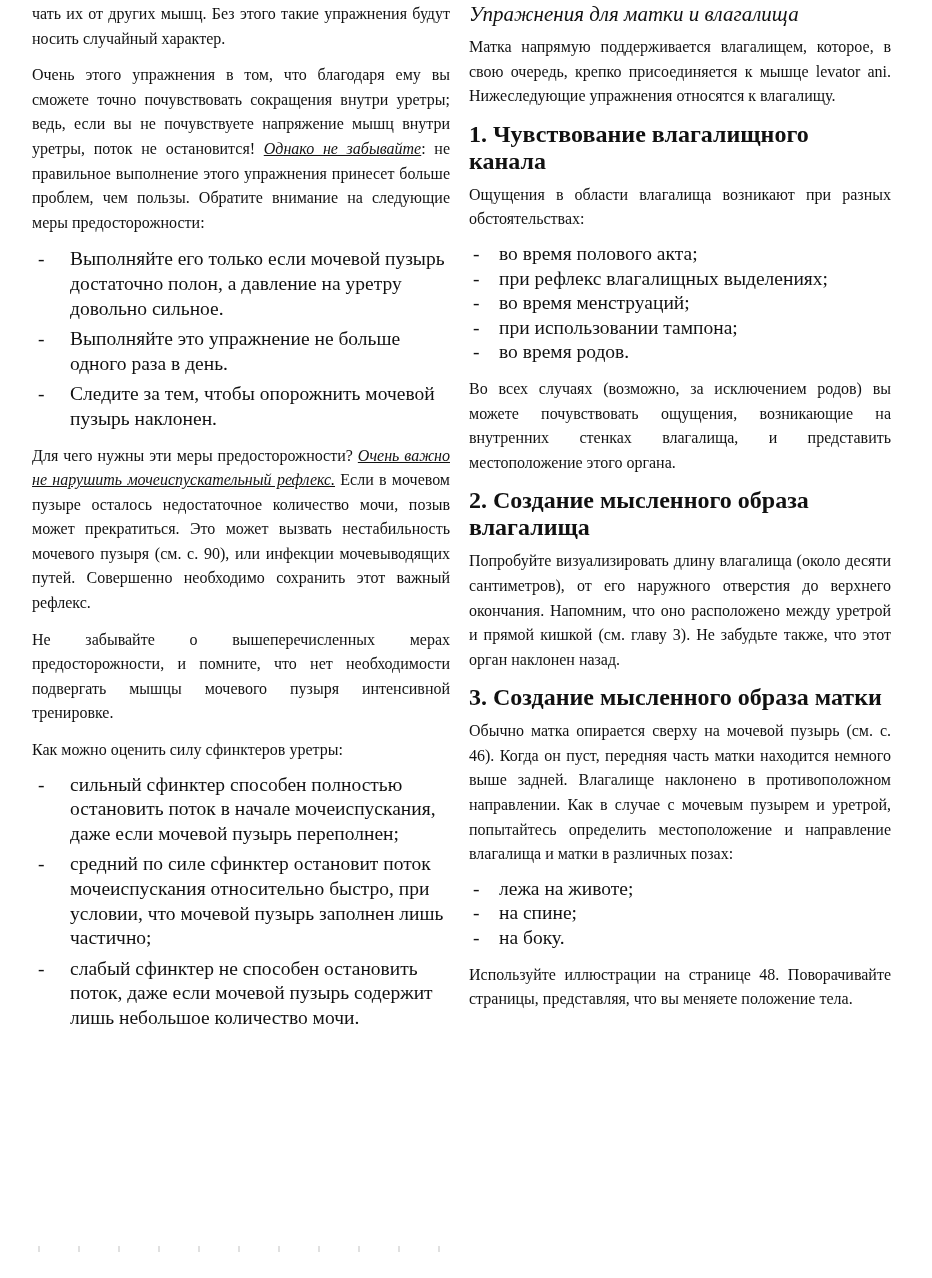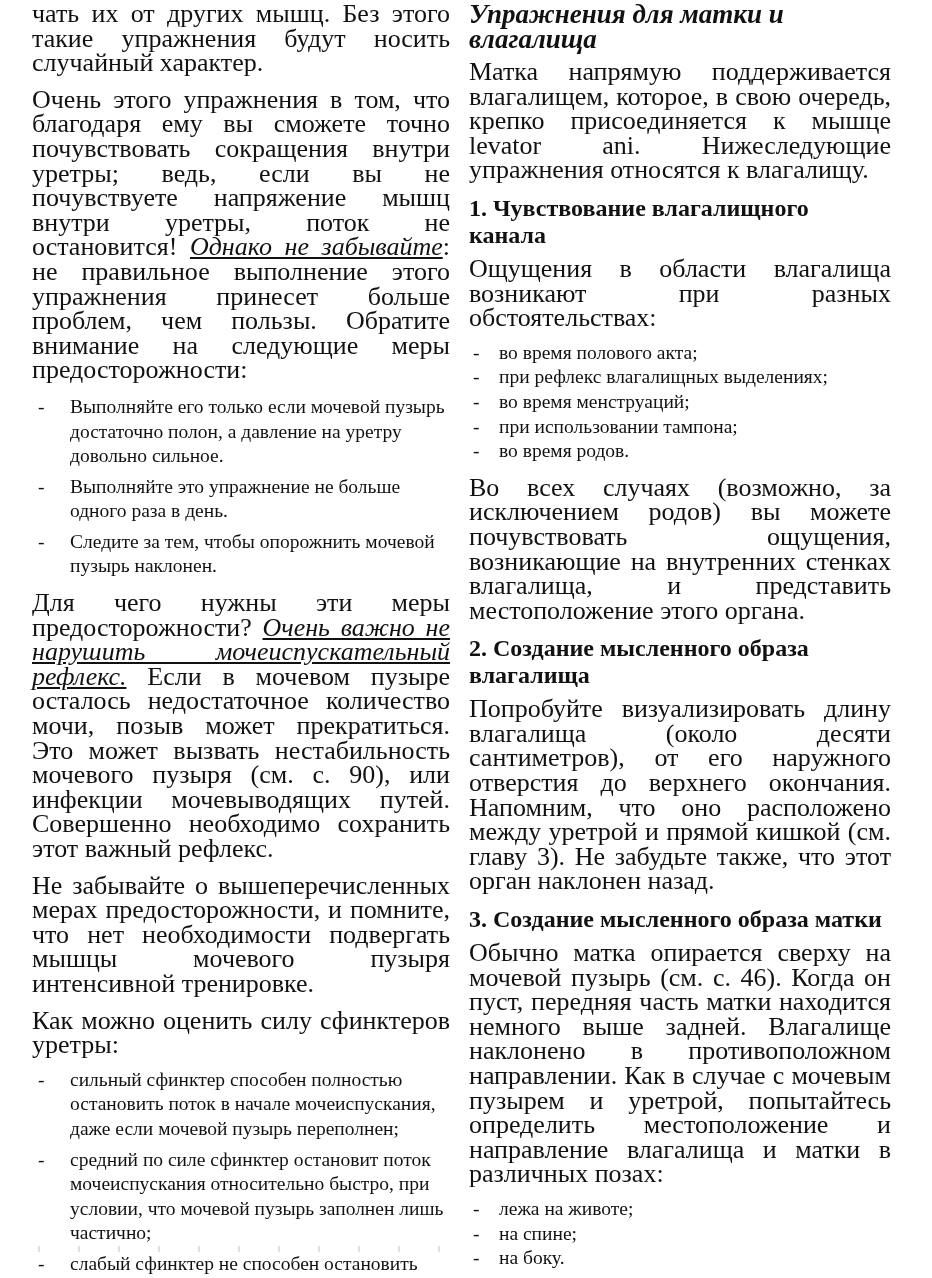--- a/index.html
+++ b/index.html
@@ -1,23 +1,23 @@
 <!DOCTYPE html>
 <html><head>
 <meta charset="utf-8">
 <style>
   html, body { margin:0; padding:0; background:#ffffff; }
   body { width:932px; height:1278px; overflow:hidden; position:relative;
          font-family:"Liberation Serif", "DejaVu Serif", serif; color:#111; }
   .col { position:absolute; top:2px; }
   .col-left { left:32px; width:418px; }
   .col-right { left:469px; width:422px; }
-  p { margin:0 0 12px 0; font-size:26px; line-height:24.6px; text-align:justify; }
+  p { margin:0 0 12px 0; font-size:16px; line-height:24.6px; text-align:justify; }
   .tight { margin-bottom:10px; }
-  h2.sec { margin:0 0 8px 0; font-size:27px; line-height:25px; font-style:italic; font-weight:bold; }
+  h2.sec { margin:0 0 8px 0; font-size:21px; line-height:25px; font-style:italic; font-weight:normal; }
   h3.sub { margin:2px 0 8px 0; font-size:24px; line-height:27px; font-weight:bold; }
   ul.dash { list-style:none; margin:0 0 12px 0; padding:0; }
   ul.dash li { position:relative; padding-left:38px; font-size:19.5px; line-height:24.6px; margin-bottom:6px; text-align:left; }
   ul.dash.compact li { margin-bottom:0; padding-left:28px; }
   ul.dash.compact { padding-left:2px; }
   ul.dash li .dash-mark { position:absolute; left:6px; top:0; }
   ul.dash.compact li .dash-mark { left:2px; }
   em { font-style:italic;text-decoration:underline; }
   .noise { position:absolute; bottom:26px; left:20px; width:420px; height:6px;
            background:repeating-linear-gradient(90deg, transparent 0 18px, #ccc 18px 20px, transparent 20px 40px); opacity:.6; }

